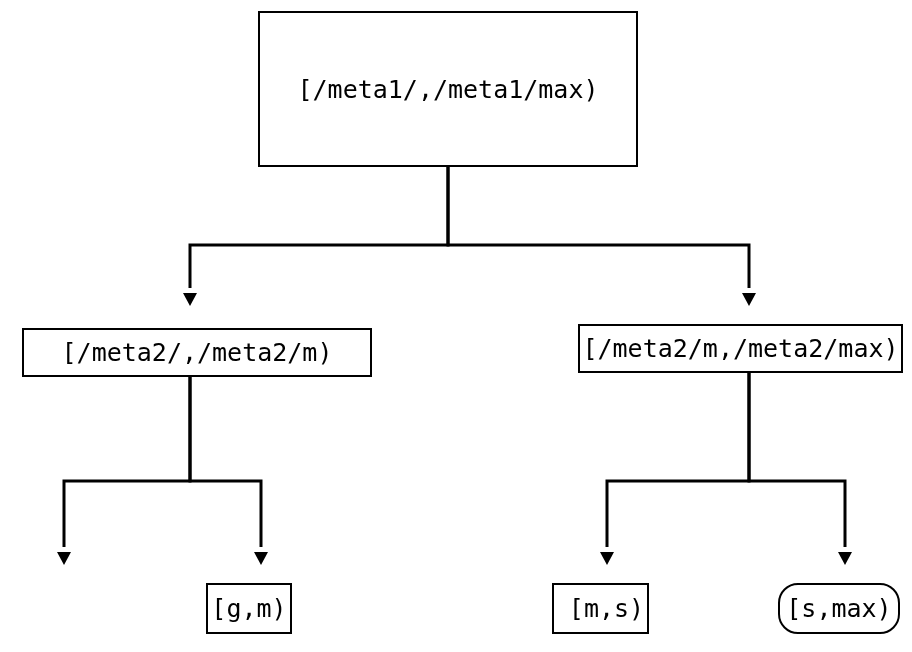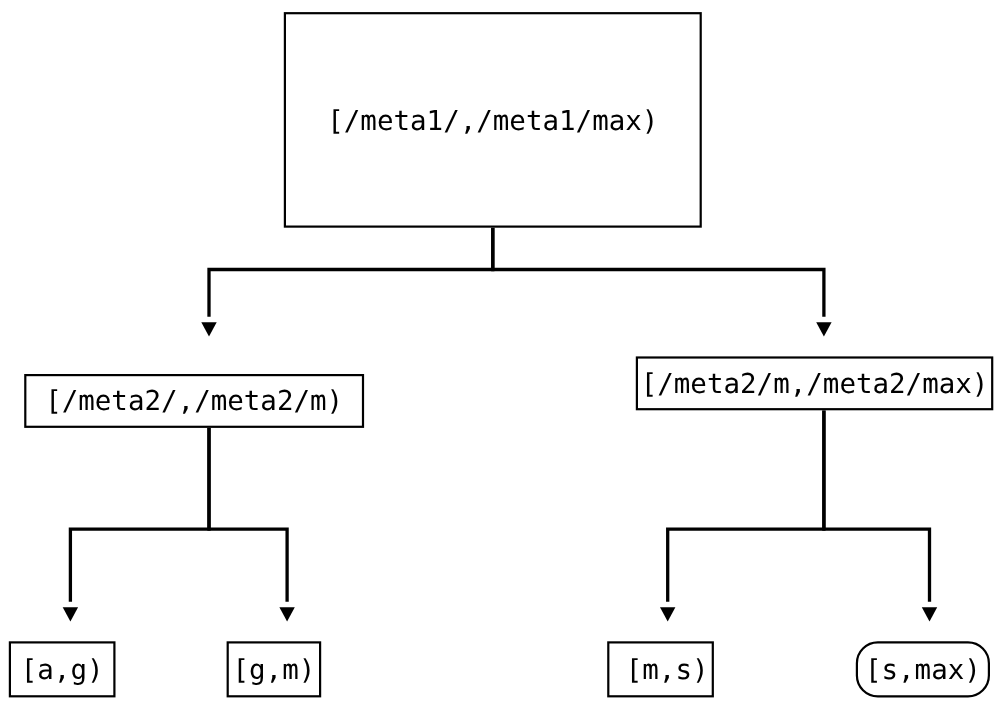--- a/index.html
+++ b/index.html
@@ -76,35 +76,32 @@
       <polygon points="600,552 614,552 607,565" fill="#000000"></polygon>
     </g>
 
     <g>
       <path d="M 749 373 L 749 481 L 845 481 L 845 547" fill="none" stroke="#000000" stroke-width="3"></path>
       <polygon points="838,552 852,552 845,565" fill="#000000"></polygon>
     </g>
 
   </svg>
 
-  <div class="node node-root" id="node-root" style="left: 258px; top: 11px; width: 380px; height: 196px; border-color: rgb(0, 0, 0); color: rgb(0, 0, 0);">
+  <div class="node node-root" id="node-root" style="left: 258px; top: 11px; width: 380px; height: 156px; border-color: rgb(0, 0, 0); color: rgb(0, 0, 0);">
     <span class="node-label">[/meta1/,/meta1/max)</span>
   </div>
 
-  <div class="node node-mid" id="node-mid_left" style="left: 22px; top: 340px; width: 309px; height: 49px; border-color: rgb(0, 0, 0); color: rgb(0, 0, 0);">
+  <div class="node node-mid" id="node-mid_left" style="left: 22px; top: 328px; width: 350px; height: 49px; border-color: rgb(0, 0, 0); color: rgb(0, 0, 0);">
     <span class="node-label">[/meta2/,/meta2/m)</span>
   </div>
 
   <div class="node node-mid" id="node-mid_right" style="left: 578px; top: 324px; width: 325px; height: 49px; border-color: rgb(0, 0, 0); color: rgb(0, 0, 0); align-items: center;">
     <span class="node-label">[/meta2/m,/meta2/max)</span>
   </div>
 
-  <div class="node node-leaf" id="node-leaf_ag" style="left: 8px; top: 583px; width: 97px; height: 51px; border-color: rgb(0, 0, 0); color: rgb(0, 0, 0);">
-    <span class="node-label">[a,g)</span>
-  </div>
 
   <div class="node node-leaf" id="node-leaf_gm" style="left: 206px; top: 583px; width: 86px; height: 51px; border-color: rgb(0, 0, 0); color: rgb(0, 0, 0);">
     <span class="node-label">[g,m)</span>
   </div>
 
   <div class="node node-leaf" id="node-leaf_ms" style="left: 552px; top: 583px; width: 97px; height: 51px; border-color: rgb(0, 0, 0); color: rgb(0, 0, 0); padding-left: 12px;">
     <span class="node-label">[m,s)</span>
   </div>
 
   <div class="node node-leaf" id="node-leaf_smax" style="left: 778px; top: 583px; width: 122px; height: 51px; border-color: rgb(0, 0, 0); color: rgb(0, 0, 0); border-radius: 20px;">

